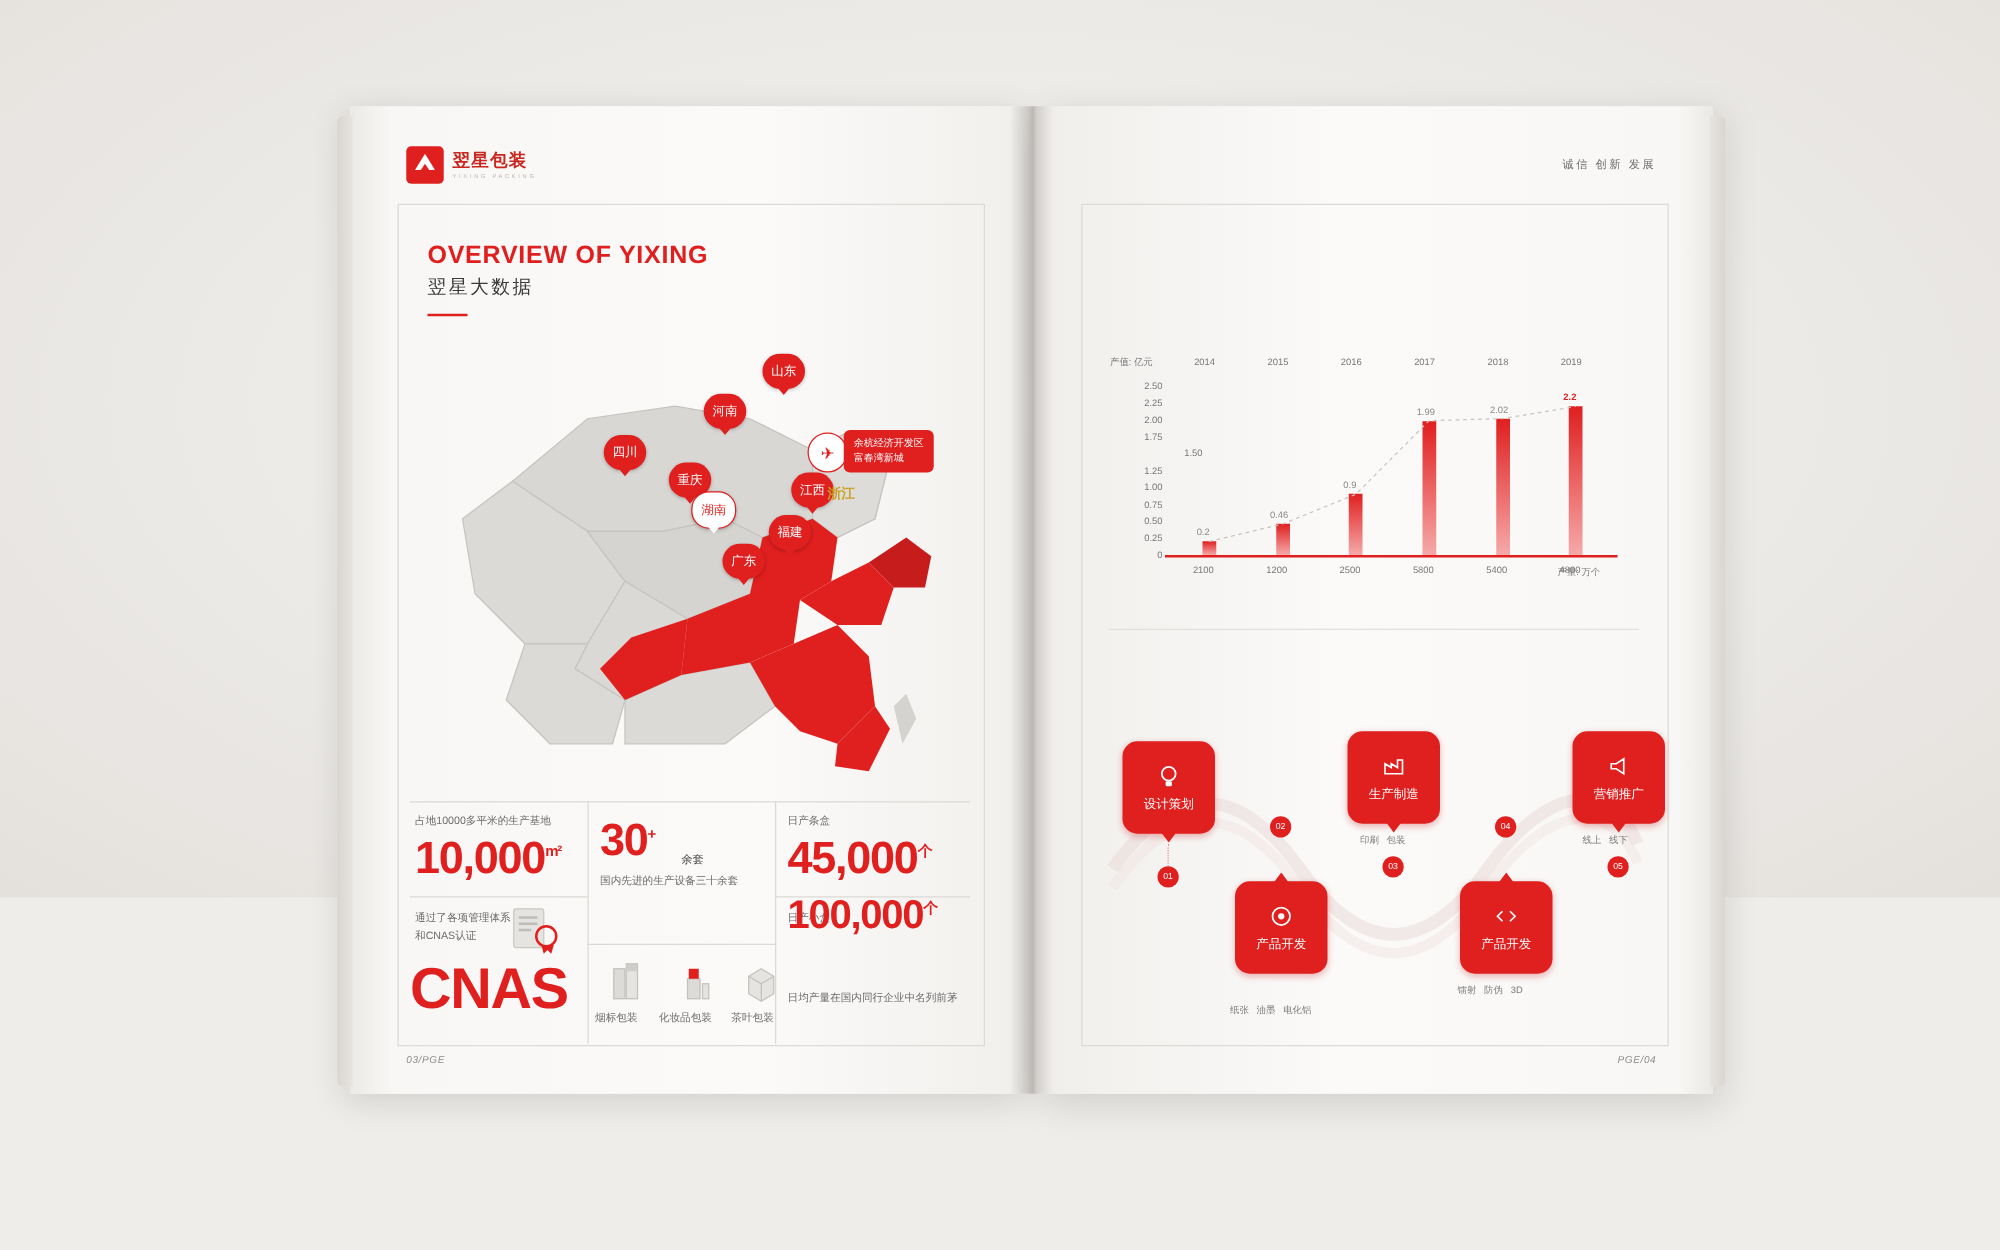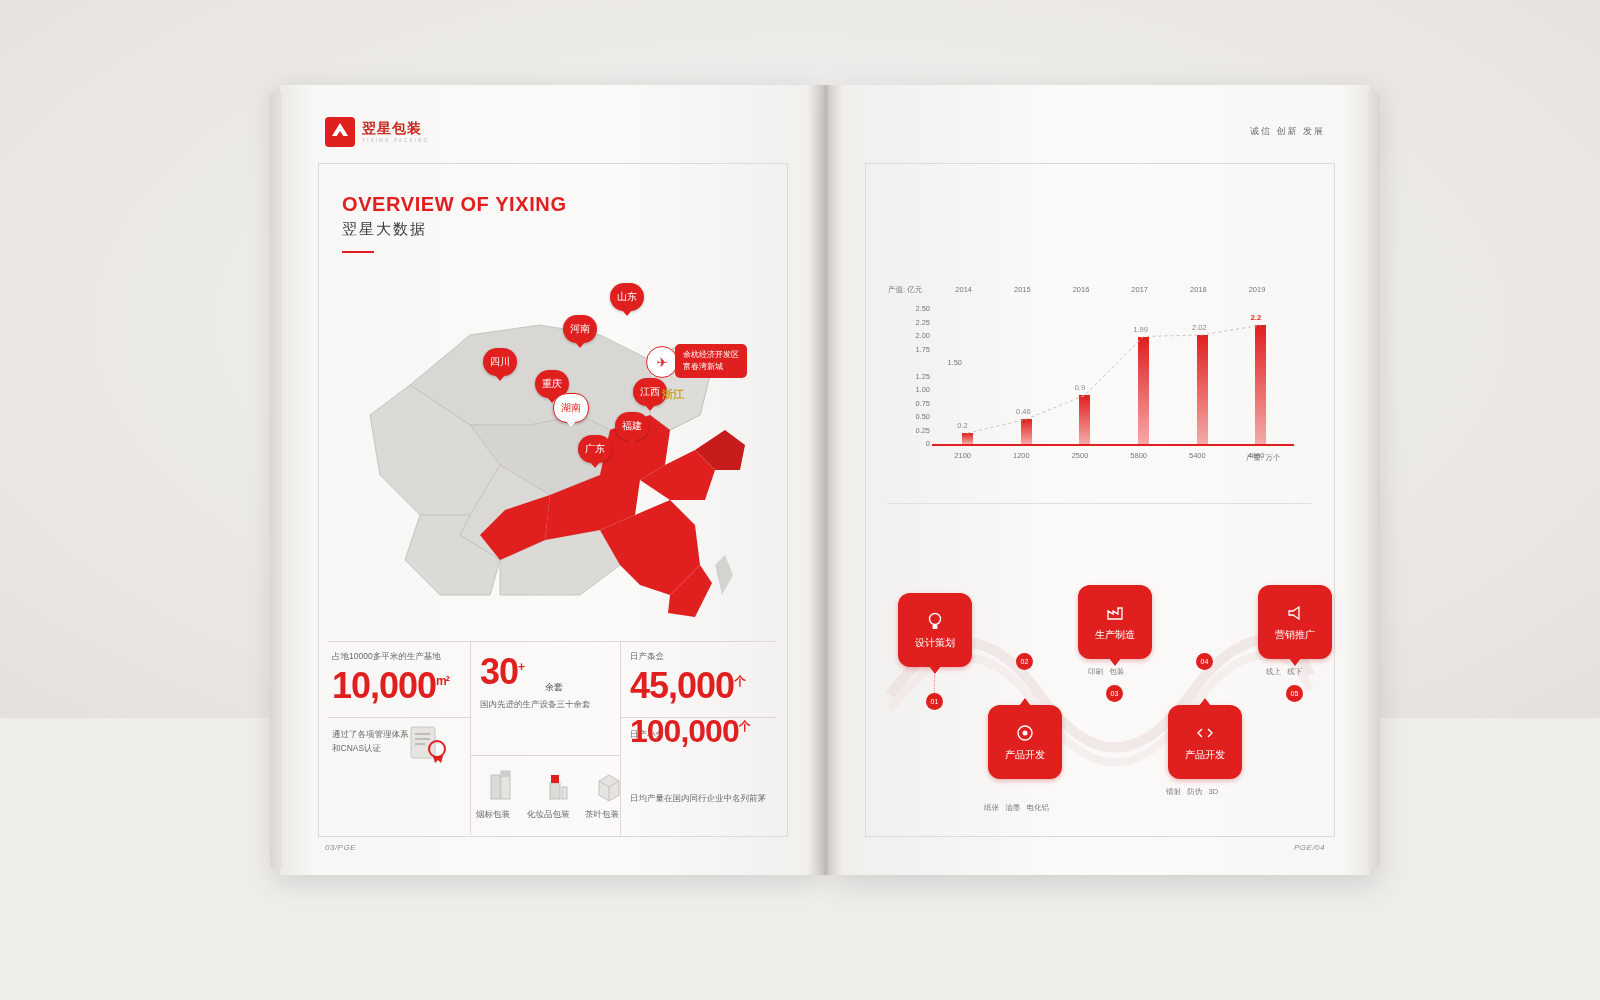--- a/index.html
+++ b/index.html
@@ -185,20 +185,21 @@
       <div class="txt sm" style="left:52px;top:644px;">通过了各项管理体系</div>
       <div class="txt sm" style="left:52px;top:658px;">和CNAS认证</div>
       <svg class="txt" style="left:128px;top:640px;" width="42" height="40" viewBox="0 0 42 40">
         <rect x="3" y="2" width="24" height="31" rx="2" fill="#e6e4e0" stroke="#c9c7c3"></rect>
         <rect x="7" y="8" width="15" height="2" fill="#c0bdb9"></rect>
           <rect x="7" y="13" width="15" height="2" fill="#c0bdb9"></rect>
           <rect x="7" y="18" width="10" height="2" fill="#c0bdb9"></rect>
         <circle cx="29" cy="24" r="8" fill="none" stroke="#e01f1f" stroke-width="2"></circle>
         <path d="M25 31 l2 7 3-3 3 3 2-7" fill="#e01f1f"></path>
       </svg>
+      <div class="txt cnas" style="left:48px;top:678px;">CNAS</div>
 
       <div class="txt big" style="left:200px;top:566px;">
         <span>30</span><span class="sup">+</span>
       </div>
       <div class="txt" style="left:265px;top:596px;font-size:9px;color:#4a4a4a;">余套</div>
       <div class="txt sm" style="left:200px;top:614px;">国内先进的生产设备三十余套</div>
 
       <svg class="txt prodicon" style="left:208px;top:684px;" viewBox="0 0 26 34">
         <rect x="3" y="6" width="9" height="24" fill="#dddbd7" stroke="#c3c1bd"></rect>
         <rect x="13" y="2" width="9" height="28" fill="#e6e4e0" stroke="#c3c1bd"></rect>

